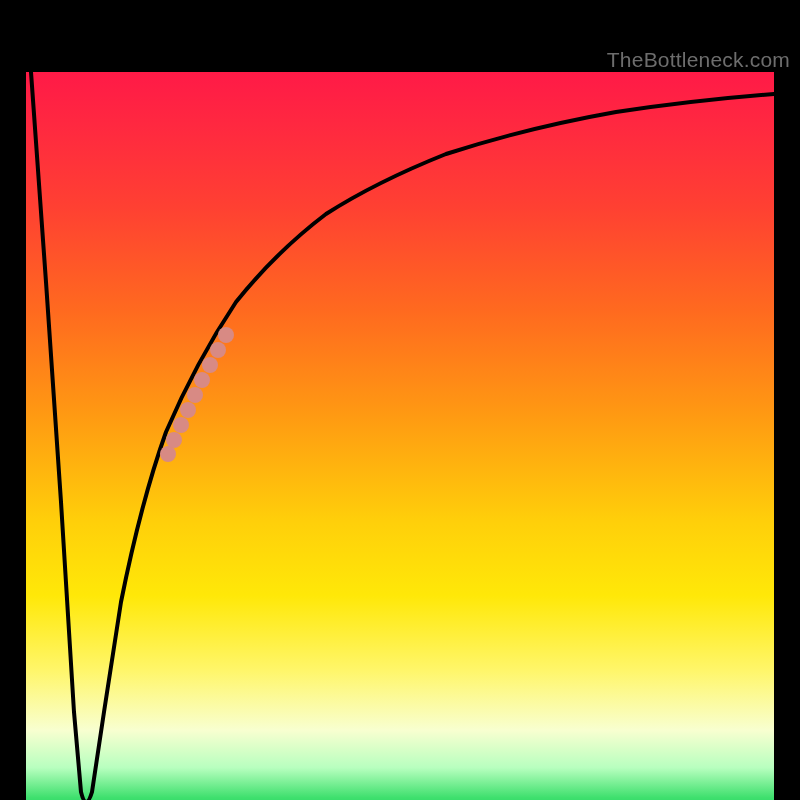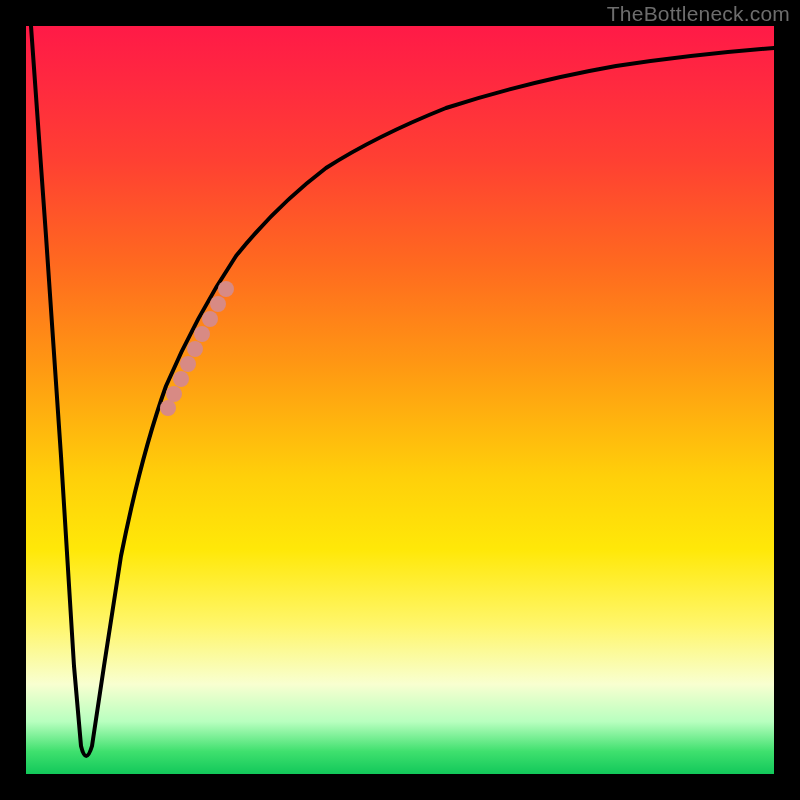--- a/index.html
+++ b/index.html
@@ -8,20 +8,21 @@
     width: 800px;
     height: 800px;
     background: #000;
     overflow: hidden;
     font-family: Arial, Helvetica, sans-serif;
   }
   .frame {
     position: absolute;
     inset: 0;
     background: #000;
+    margin-top: 46px;
   }
   .plot-area {
     position: absolute;
     left: 26px;
     top: 26px;
     width: 748px;
     height: 748px;
     overflow: hidden;
   }
   .gradient {

